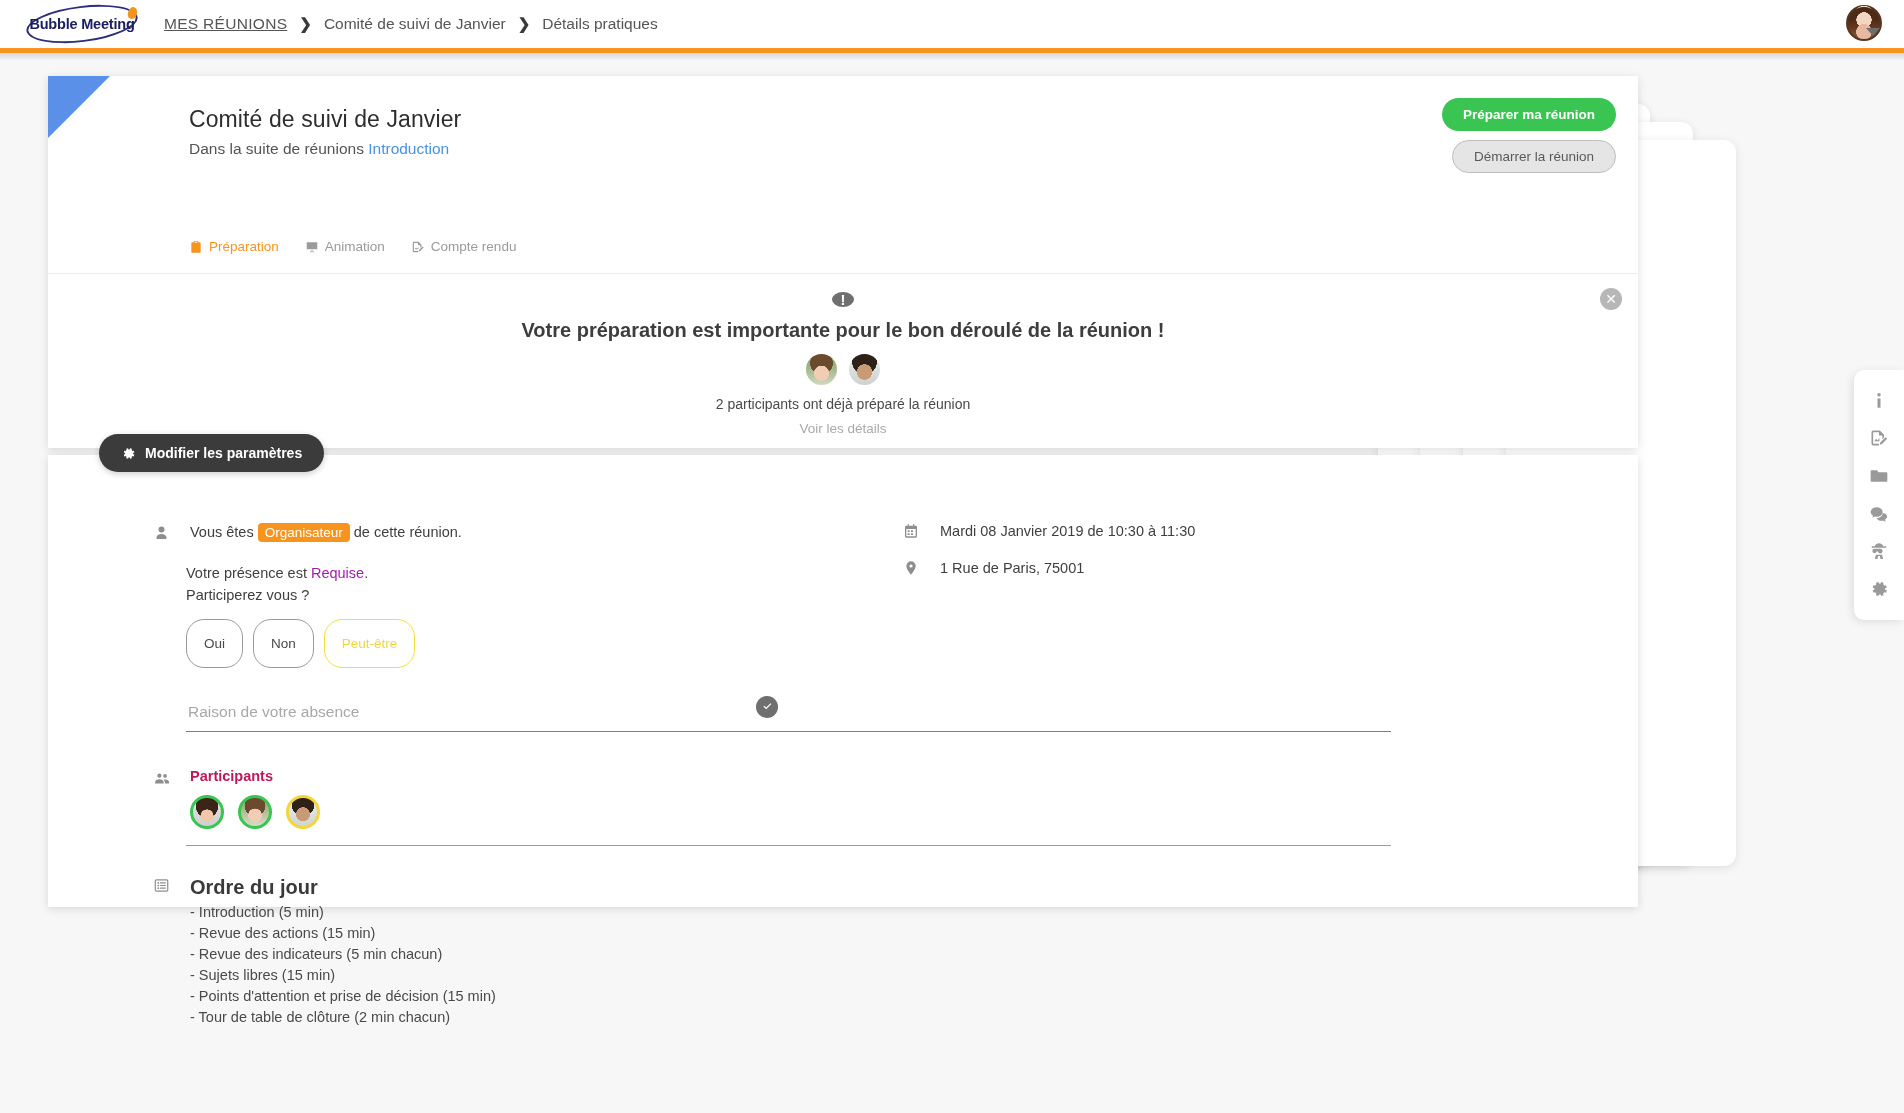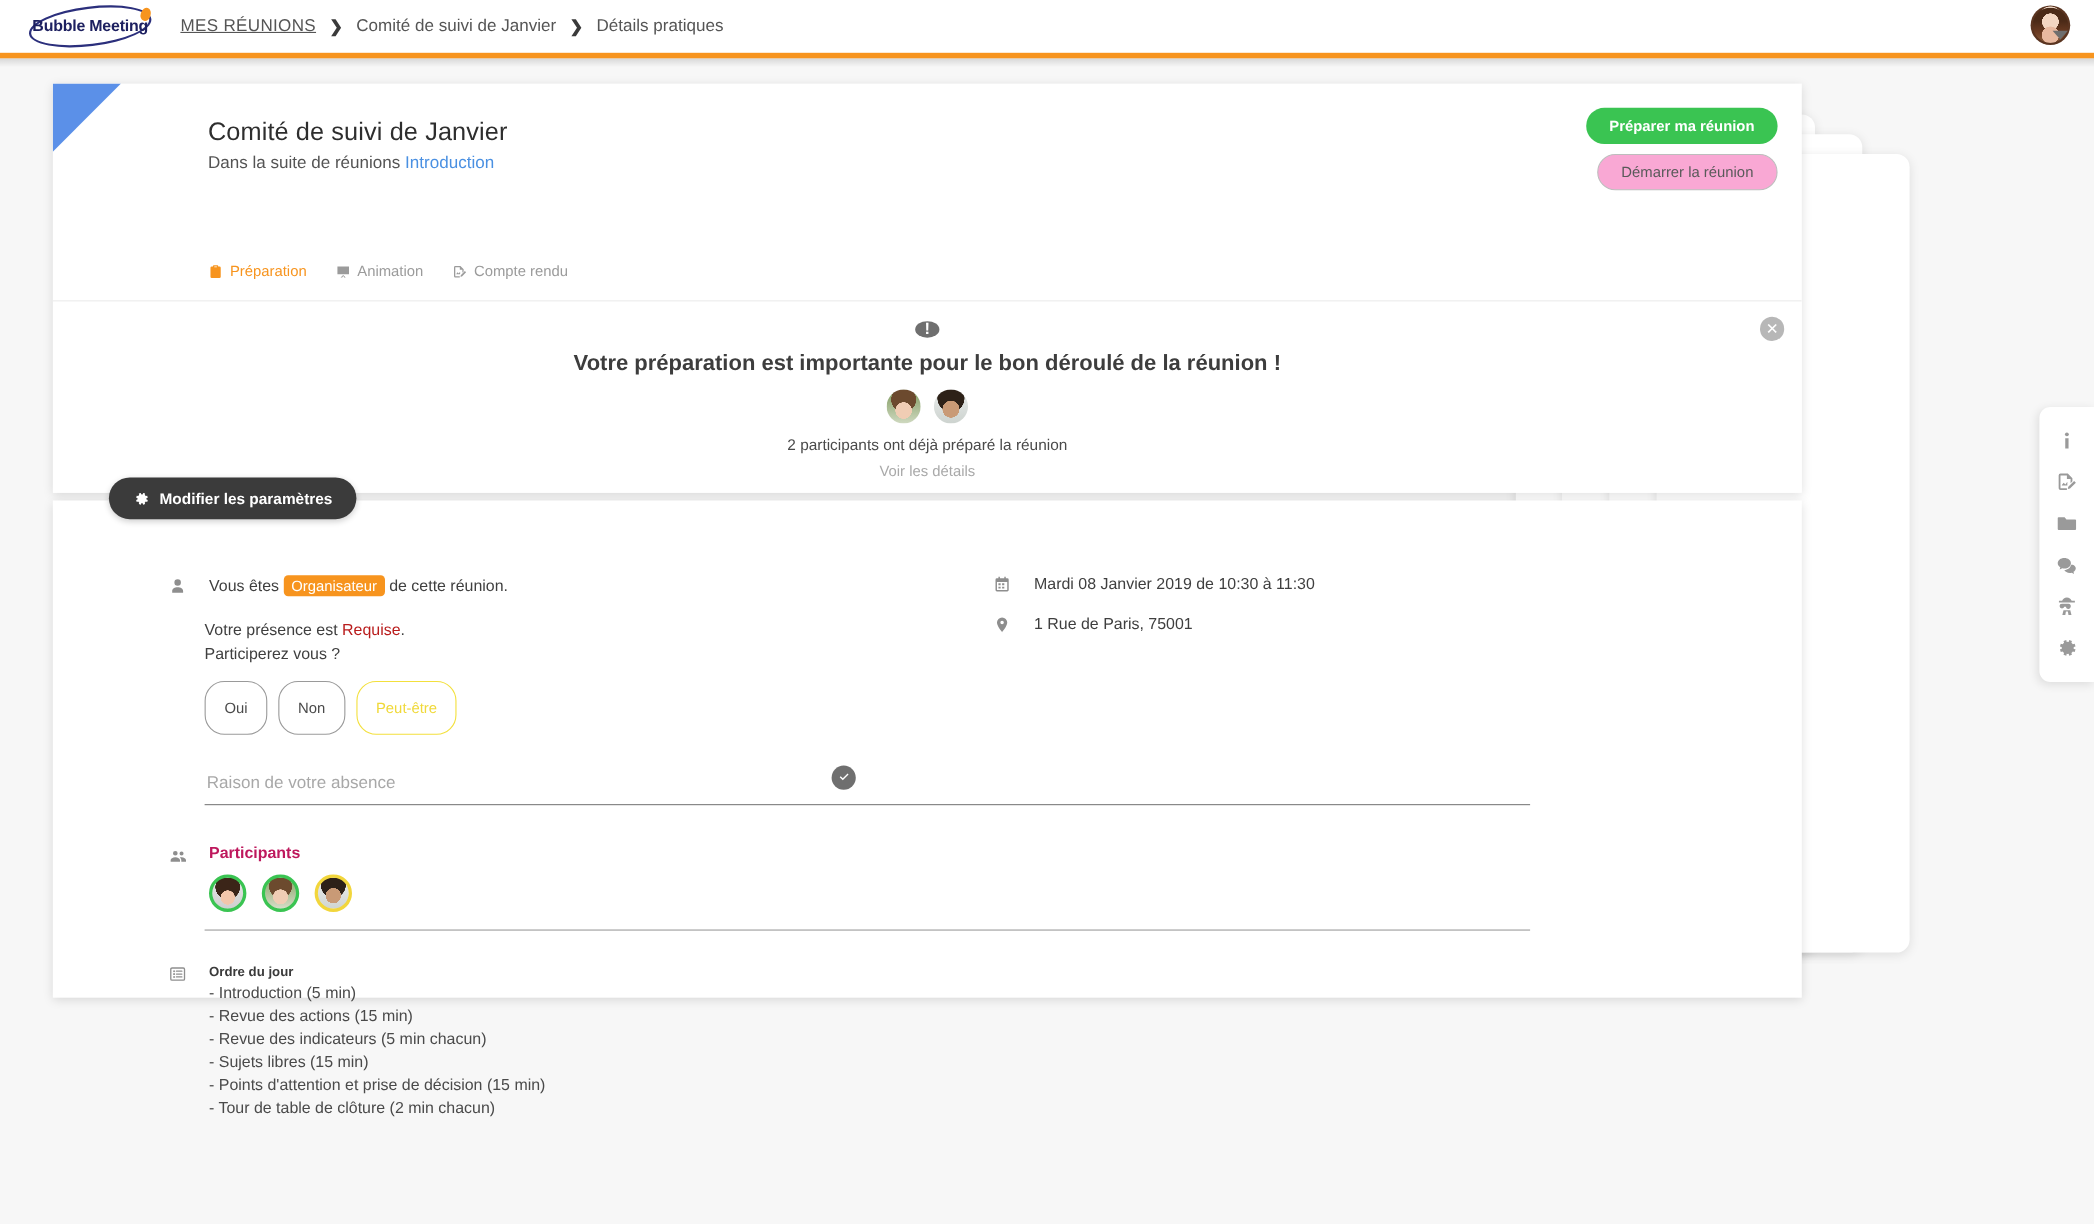--- a/index.html
+++ b/index.html
@@ -151,21 +151,21 @@
   #hdr-actions {
     position:absolute; right:22px; top:22px;
     display:flex; flex-direction:column; align-items:flex-end; gap:9px;
   }
   #btn-prepare {
     background:#3ac452; color:#fff; border:none; border-radius:19px;
     padding:9px 21px; font-size:13.5px; font-family:inherit;
     cursor:pointer; font-weight:600;
   }
   #btn-start {
-    background:#f9a8d4; color:#5a5a5a; border:1px solid #bdbdbd;
+    background:#e5e5e5; color:#5a5a5a; border:1px solid #bdbdbd;
     border-radius:19px; padding:8px 21px; font-size:13.5px;
     font-family:inherit; cursor:pointer;
   }
 
   
   #panel-main {
     position:absolute; left:48px; top:455px; width:1590px; height:452px;
     background:#ffffff; box-shadow:0 2px 9px rgba(0,0,0,.13); z-index:10;
   }
   #btn-settings {
@@ -181,21 +181,21 @@
   #left-col { position:absolute; left:105px; top:68px; width:790px; }
   #right-col { position:absolute; left:855px; top:68px; width:640px; }
 
   .info-line { display:flex; align-items:center; gap:20px; margin-bottom:16px; }
   .info-text { font-size:14.5px; color:#3f3f3f; }
 
   .badge-org {
     background:#f7941e; color:#fff; border-radius:4px;
     padding:2px 7px; font-size:13.5px; display:inline-block;
   }
-  .req { color:#b91c1c; }
+  .req { color:#a21caf; }
 
   #presence { margin-top:20px; margin-left:33px; font-size:14.5px; line-height:1.55; }
   #answer-btns { margin-top:12px; margin-left:33px; display:flex; gap:10px; }
   .ans {
     border:1px solid #9a9a9a; background:#fff; color:#4a4a4a;
     border-radius:18px; padding:16px 17px; font-size:13.5px;
     font-family:inherit; cursor:pointer;
   }
   .ans.maybe { border-color:#f3e03c; color:#f0d93a; }
 
@@ -234,21 +234,21 @@
   .p-av.v3 { background:
       radial-gradient(circle at 50% 58%, #c99a76 0 32%, transparent 33%),
       radial-gradient(circle at 50% 24%, #2d2118 0 44%, transparent 45%),
       linear-gradient(#eceeee,#d0d5d1); }
   #p-divider {
     margin-top:16px; margin-left:33px; width:1205px;
     border-bottom:1px solid #9c9c9c;
   }
 
   #agenda-sec { margin-top:30px; display:flex; align-items:flex-start; gap:20px; }
-  #agenda-title { font-size:12px; font-weight:bold; color:#3a3a3a; }
+  #agenda-title { font-size:20px; font-weight:bold; color:#3a3a3a; }
   .agenda-item { font-size:14.5px; color:#4a4a4a; margin-top:5px; }
 
   .r-line { display:flex; align-items:center; gap:21px; margin-bottom:21px; }
   .r-text { font-size:14.5px; color:#3f3f3f; }
 
   
   #rail {
     position:absolute; right:0; top:370px; width:50px; height:250px;
     background:#ffffff; border-radius:10px 0 0 10px;
     box-shadow:-2px 2px 9px rgba(0,0,0,.10);

